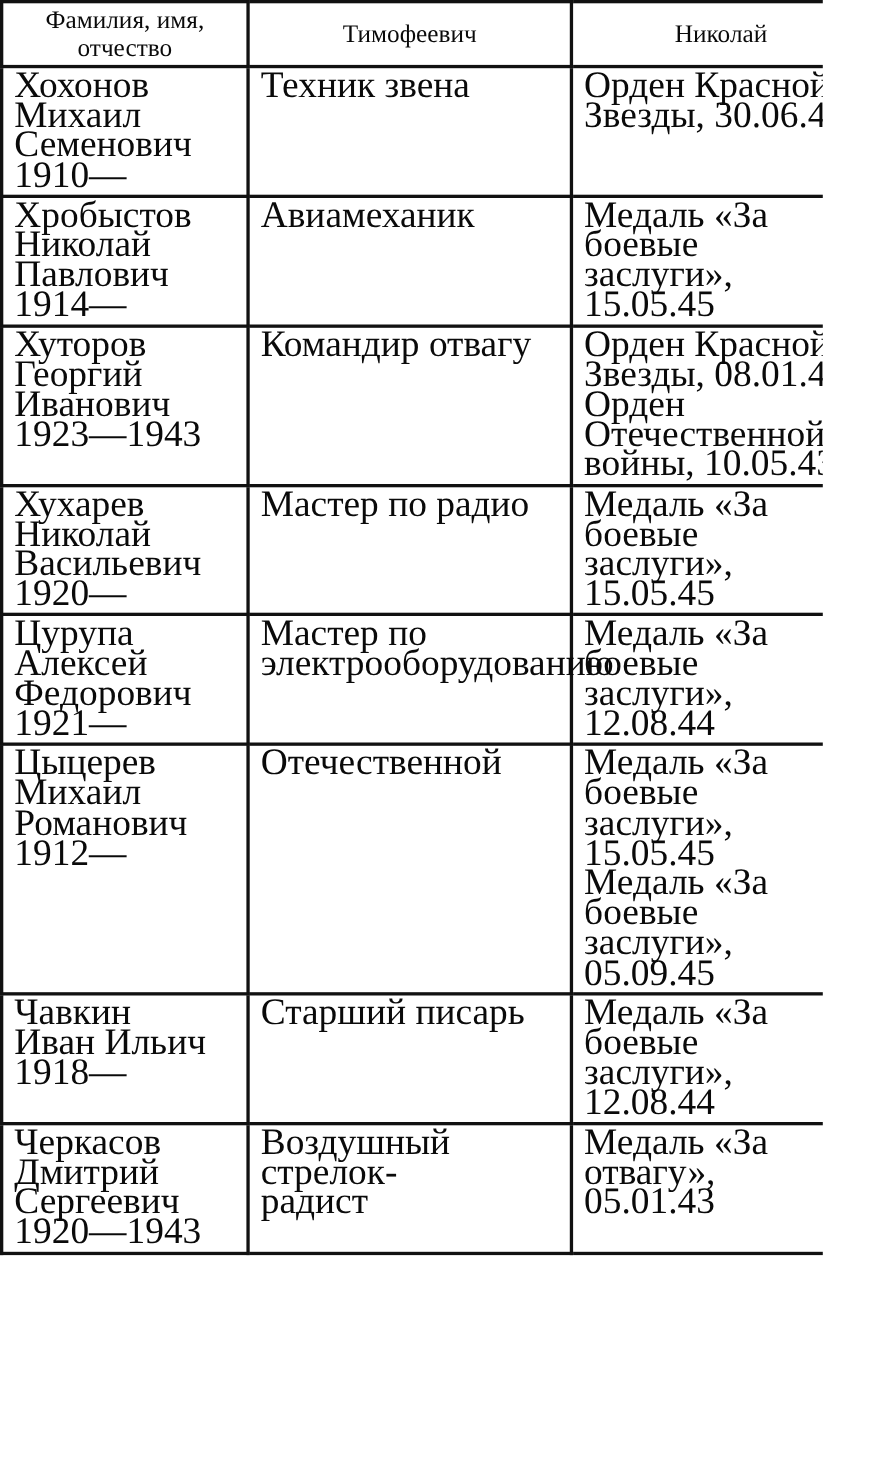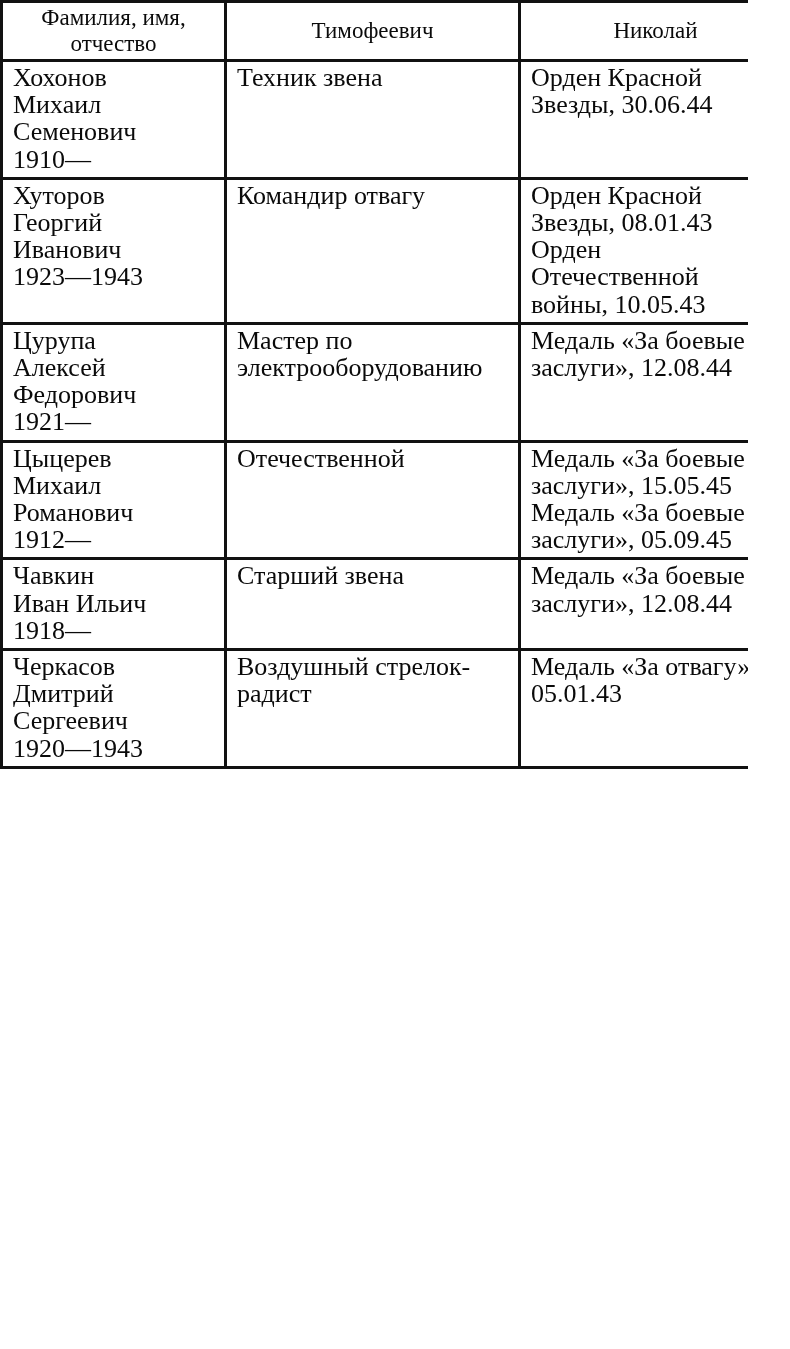--- a/index.html
+++ b/index.html
@@ -33,21 +33,21 @@
   table.awards th {
     font-weight: normal;
     font-size: 23px;
     line-height: 26px;
     text-align: center;
     vertical-align: middle;
     padding: 2px 2px;
     height: 52px;
   }
   table.awards td {
-    font-size: 26px;
+    font-size: 34px;
     line-height: 27.2px;
     padding: 2px 6px 4px 10px;
     text-align: left;
   }
 </style>
 </head>
 <body>
 
 <div class="page">
   <table class="awards">
@@ -68,30 +68,48 @@
       <tr>
         <td>Хохонов
 Михаил
 Семенович
 1910—</td>
         <td>Техник звена</td>
         <td>Орден Красной
 Звезды, 30.06.44</td>
       </tr>
       <tr>
+        <td>Хробыстов
+Николай
+Павлович
+1914—</td>
+        <td>Авиамеханик</td>
+        <td>Медаль «За боевые
+заслуги», 15.05.45</td>
+      </tr>
+      <tr>
         <td>Хуторов
 Георгий
 Иванович
 1923—1943</td>
         <td>Командир отвагу</td>
         <td>Орден Красной
 Звезды, 08.01.43
 Орден
 Отечественной
 войны, 10.05.43</td>
+      </tr>
+      <tr>
+        <td>Хухарев
+Николай
+Васильевич
+1920—</td>
+        <td>Мастер по радио</td>
+        <td>Медаль «За боевые
+заслуги», 15.05.45</td>
       </tr>
       <tr>
         <td>Цурупа
 Алексей
 Федорович
 1921—</td>
         <td>Мастер по
 электрооборудованию</td>
         <td>Медаль «За боевые
 заслуги», 12.08.44</td>
@@ -104,21 +122,21 @@
         <td>Отечественной</td>
         <td>Медаль «За боевые
 заслуги», 15.05.45
 Медаль «За боевые
 заслуги», 05.09.45</td>
       </tr>
       <tr>
         <td>Чавкин
 Иван Ильич
 1918—</td>
-        <td>Старший звена</td>
+        <td>Старший писарь</td>
         <td>Медаль «За боевые
 заслуги», 12.08.44</td>
       </tr>
       <tr>
         <td>Черкасов
 Дмитрий
 Сергеевич
 1920—1943</td>
         <td>Воздушный стрелок-
 радист</td>

